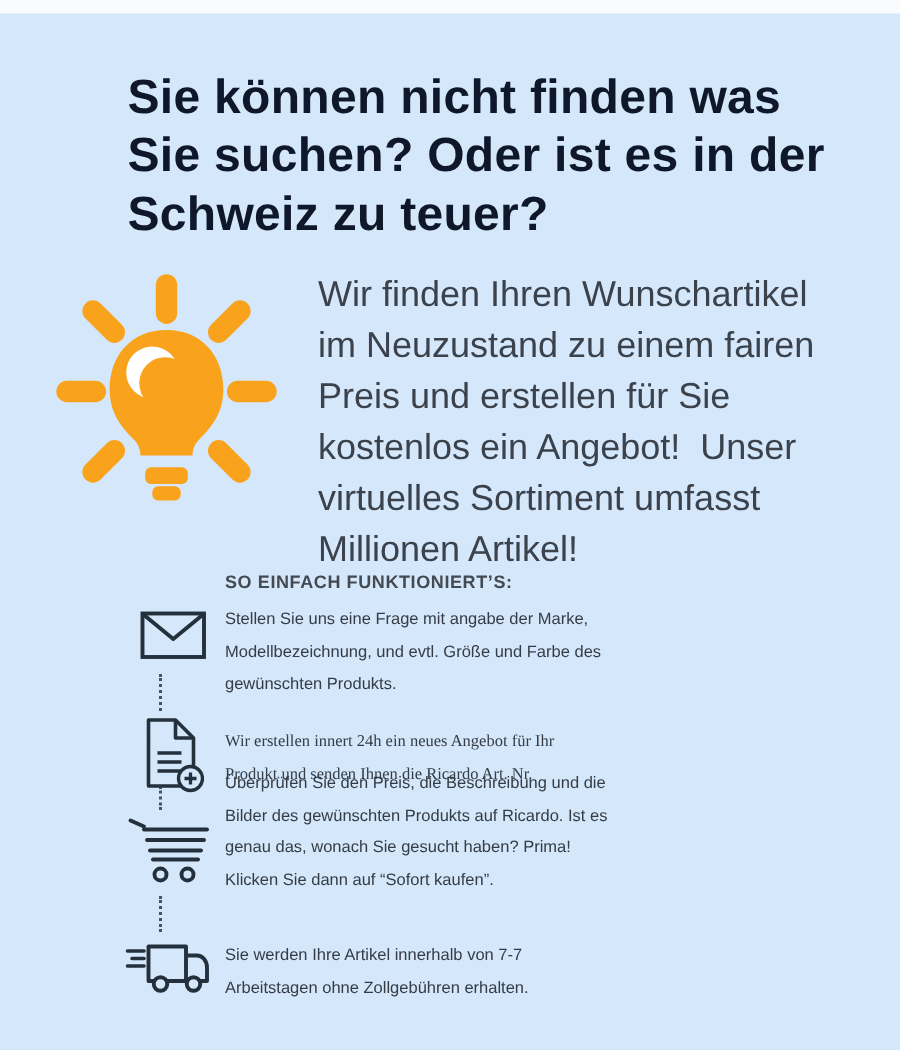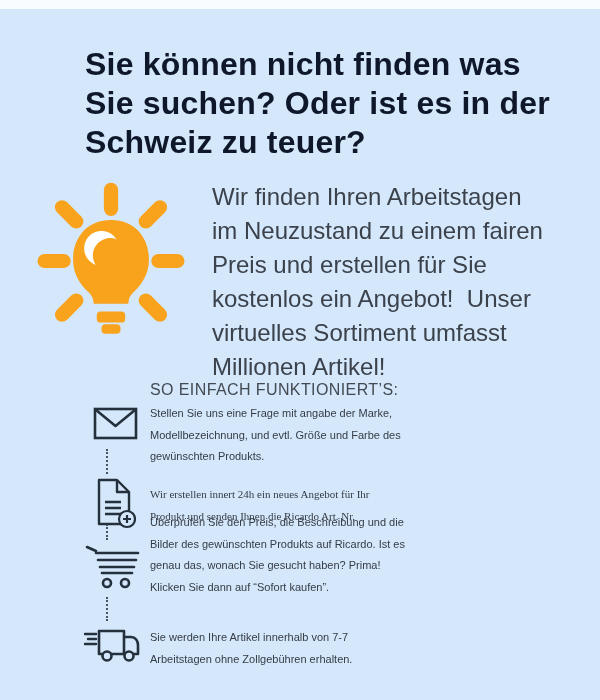--- a/index.html
+++ b/index.html
@@ -20,21 +20,21 @@
   .lightbulb {
     position: absolute; left: 32px; top: 176px;
   }
   .intro {
     position: absolute; left: 212px; top: 156px; width: 380px;
     font-size: 24px; line-height: 34px; color: #3b424c;
     white-space: pre-wrap;
   }
   .hiw-label {
     position: absolute; left: 150px; top: 381px;
-    font-size: 16px; letter-spacing: 0.4px; color: #434a52;
+    font-size: 12px; letter-spacing: 0.4px; color: #434a52; font-weight: bold;
   }
   .step-text {
     position: absolute; left: 150px; width: 440px;
     font-size: 11px; line-height: 21.5px; color: #353c45;
     white-space: pre-wrap;
   }
   .step-text.s1 { top: 403px; }
   .step-text.s2 { top: 484px; font-family: Liberation Serif, serif; }
   .step-text.s3 { top: 512px; }
   .step-text.s4 { top: 627px; }
@@ -70,21 +70,21 @@
     <path d="M19 84 L28 75"></path>
     <path d="M81 84 L72 75"></path>
   </g>
   <path fill="#f9a31d" d="M50 24 C35 24 26 35 26 49 C26 59 31 65 36 70 C38 72 39 74 39 77 L61 77 C61 74 62 72 64 70 C69 65 74 59 74 49 C74 35 65 24 50 24 Z"></path>
   <circle cx="44" cy="42" r="11" fill="#ffffff"></circle>
   <circle cx="49.5" cy="46.5" r="11" fill="#f9a31d"></circle>
   <rect x="41" y="82" width="18" height="7" rx="2.5" fill="#f9a31d"></rect>
   <rect x="44" y="90" width="12" height="6" rx="2.5" fill="#f9a31d"></rect>
 </svg>
 
-<p class="intro">Wir finden Ihren Arbeitstagen
+<p class="intro">Wir finden Ihren Wunschartikel
 im Neuzustand zu einem fairen
 Preis und erstellen für Sie
 kostenlos ein Angebot!  Unser
 virtuelles Sortiment umfasst
 Millionen Artikel!</p>
 
 <div class="hiw-label">SO EINFACH FUNKTIONIERT’S:</div>
 
 <svg class="step-icon icon-envelope" width="45" height="33" viewBox="0 0 45 33" fill="none" aria-hidden="true">
   <rect x="2" y="2" width="41" height="29" stroke="#24303c" stroke-width="2.6"></rect>

